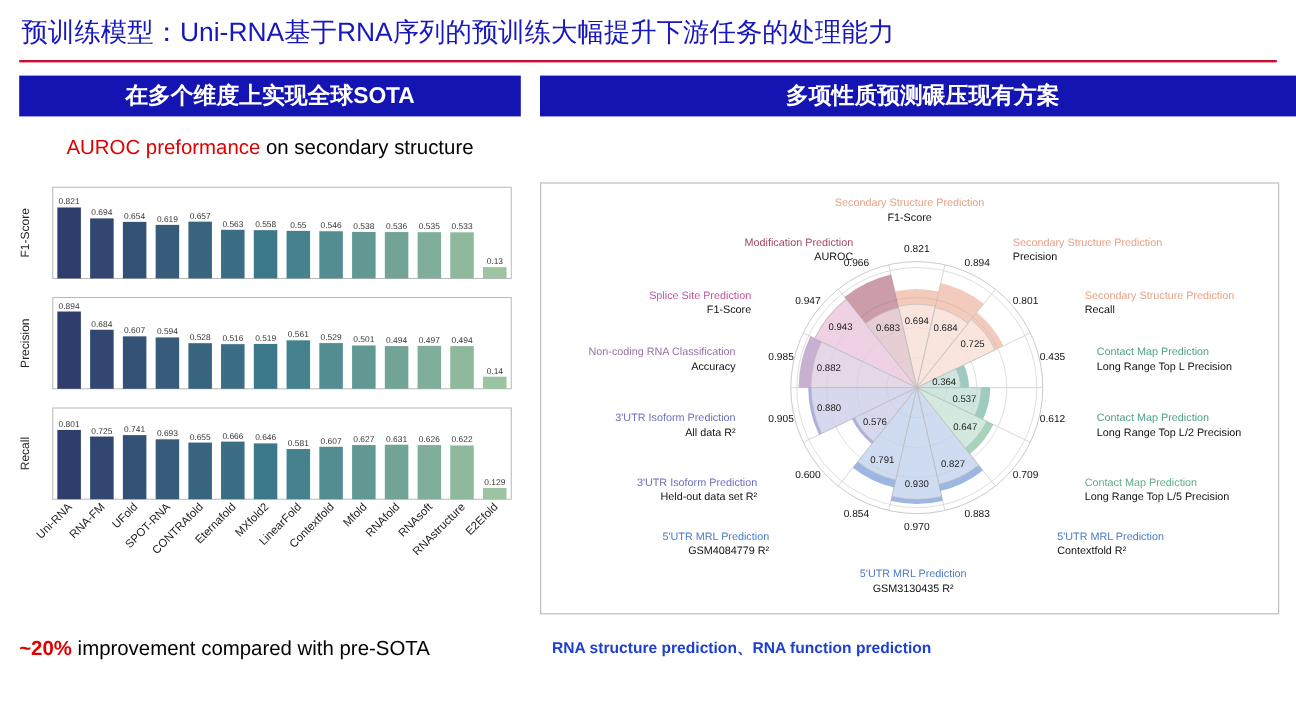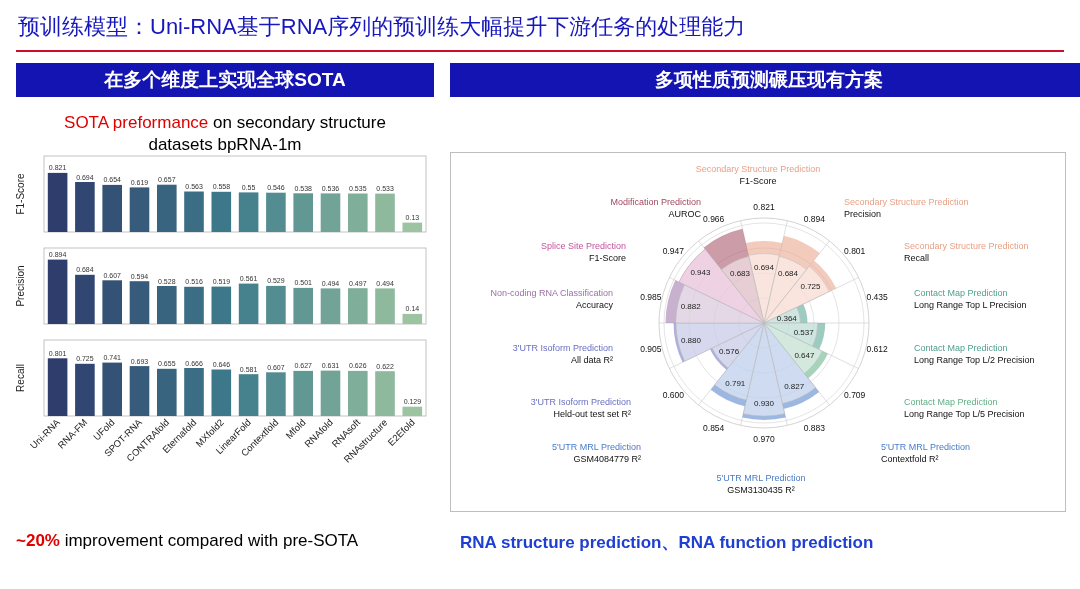--- a/index.html
+++ b/index.html
@@ -24,40 +24,39 @@
   .bold{font-weight:700;}
   #barchart{position:absolute;left:14px;top:150px;width:416px;height:360px;}
   .footnote-left{position:absolute;left:16px;top:531px;font-size:17px;color:#000;}
   .right-panel{position:absolute;left:450px;top:152px;width:614px;height:358px;background:#fff;border:1px solid var(--panel-border);}
   #radar{position:absolute;left:0;top:0;width:614px;height:358px;}
   #radar-labels{position:absolute;left:0;top:0;width:614px;height:358px;pointer-events:none;}
   .rlabel{position:absolute;font-size:9px;font-weight:400;line-height:1.3;white-space:nowrap;}
   .rlabel.right{text-align:right;}
   .rlabel.center{text-align:center;}
   .rlabel .metric{color:#111;}
-  .footnote-right{position:absolute;left:460px;top:531px;font-size:17px;font-weight:700;color:var(--footnote-blue);}
+  .footnote-right{position:absolute;left:460px;top:531px;font-size:13px;font-weight:700;color:var(--footnote-blue);}
 </style>
 </head>
 <body>
 
 <div class="page">
 
   <div class="title">预训练模型：Uni-RNA基于RNA序列的预训练大幅提升下游任务的处理能力</div>
   <div class="red-rule"></div>
 
   <div class="pill pill-left">
     <span>在多个维度上实现全球SOTA</span>
   </div>
   <div class="pill pill-right">
     <span>多项性质预测碾压现有方案</span>
   </div>
 
   <div class="subtitle">
-    <div><span class="red">SOTA preformance</span><span> on secondary structure</span></div>
-    <div>datasets bpRNA-1m</div>
+    <div><span class="red">AUROC preformance</span><span> on secondary structure</span></div>
   </div>
 
   <div id="barchart"><svg width="416" height="360" viewBox="0 0 416 360" xmlns="http://www.w3.org/2000/svg">
         <rect x="30" y="6" width="382" height="76" fill="none" stroke="#aaaaaa" stroke-width="0.7"></rect>
         <text x="10" y="44" transform="rotate(-90 10 44)" text-anchor="middle" font-size="10" fill="#222">F1-Score</text>
         <rect x="33.8" y="22.9" width="19.6" height="59.1" fill="rgb(47,61,108)"></rect>
         <text x="43.6" y="20.4" text-anchor="middle" font-size="7" fill="#333">0.821</text>
         <rect x="61.1" y="32.0" width="19.6" height="50.0" fill="rgb(49,71,113)"></rect>
         <text x="70.9" y="29.5" text-anchor="middle" font-size="7" fill="#333">0.694</text>
         <rect x="88.4" y="34.9" width="19.6" height="47.1" fill="rgb(52,81,118)"></rect>
@@ -272,35 +271,35 @@
         <div class="rlabel center" style="left: 310px; transform: translateX(-50%); top: 320px;">
           <div style="color: rgb(74, 123, 200);">5'UTR MRL Prediction</div>
           <div class="metric">GSM3130435 R²</div>
         </div>
         <div class="rlabel right" style="right: 424px; top: 289px;">
           <div style="color: rgb(74, 123, 200);">5'UTR MRL Prediction</div>
           <div class="metric">GSM4084779 R²</div>
         </div>
         <div class="rlabel right" style="right: 434px; top: 244px;">
           <div style="color: rgb(106, 111, 192);">3'UTR Isoform Prediction</div>
-          <div class="metric">Held-out test set R²</div>
+          <div class="metric">Held-out data set R²</div>
         </div>
         <div class="rlabel right" style="right: 452px; top: 190px;">
           <div style="color: rgb(106, 111, 192);">3'UTR Isoform Prediction</div>
           <div class="metric">All data R²</div>
         </div>
         <div class="rlabel right" style="right: 452px; top: 135px;">
           <div style="color: rgb(155, 111, 168);">Non-coding RNA Classification</div>
           <div class="metric">Accuracy</div>
         </div>
         <div class="rlabel right" style="right: 439px; top: 88px;">
           <div style="color: rgb(194, 85, 155);">Splice Site Prediction</div>
           <div class="metric">F1-Score</div>
         </div>
-        <div class="rlabel right" style="right: 364px; top: 44px;">
+        <div class="rlabel right" style="right: 354px; top: 44px;">
           <div style="color: rgb(163, 74, 98);">Modification Prediction</div>
           <div class="metric">AUROC</div>
         </div>
       </div>
   </div>
 
   <div class="footnote-right">RNA structure prediction、RNA function prediction</div>
 
 </div>
 

